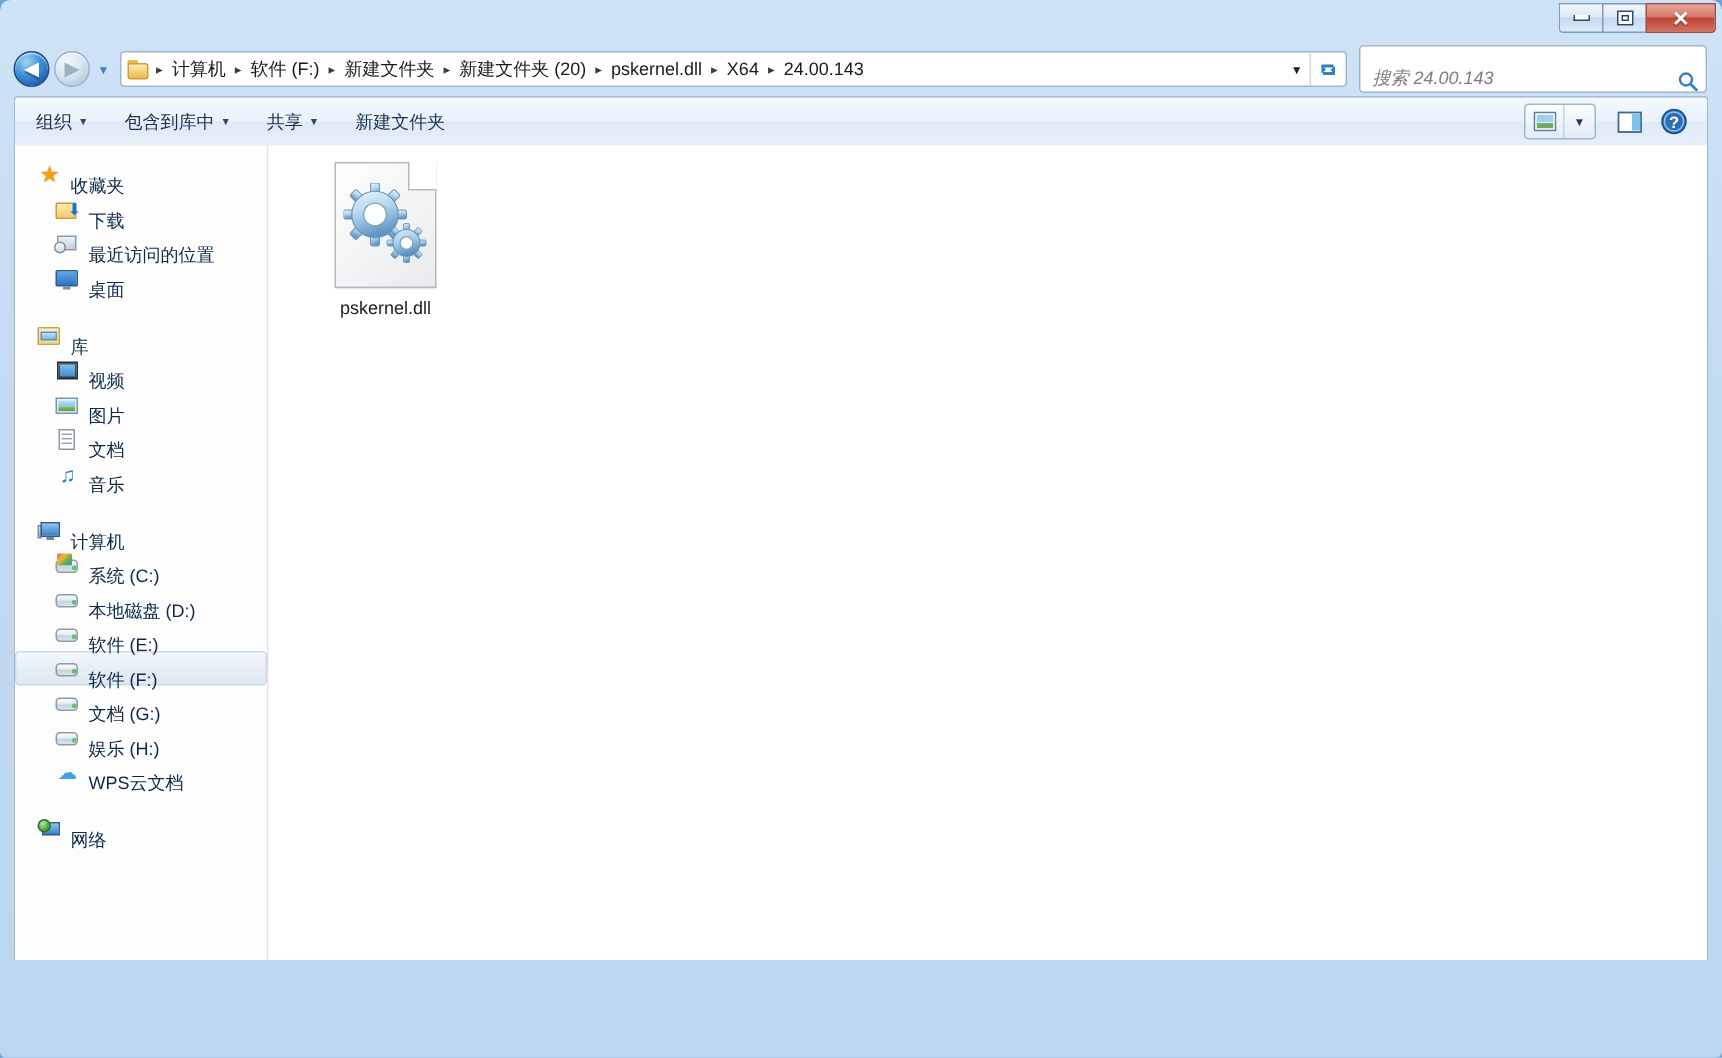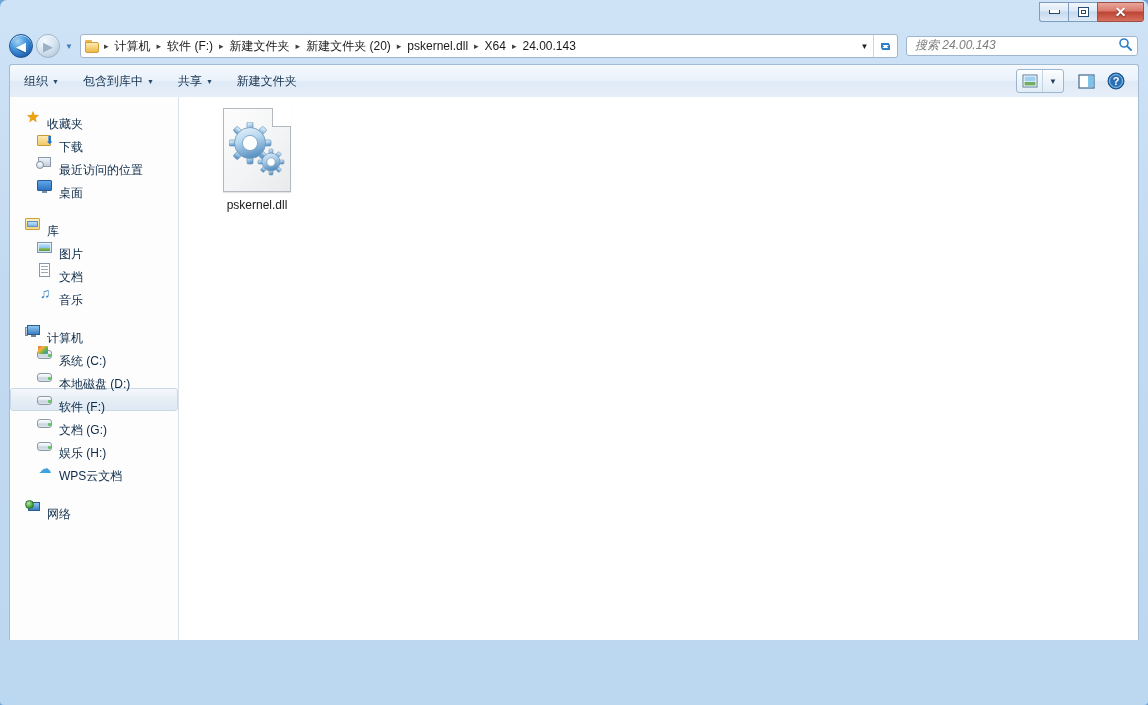--- a/index.html
+++ b/index.html
@@ -107,23 +107,23 @@
     width: 17px; height: 22px; flex: none;
     display: flex; align-items: center; justify-content: center;
     color: #222; font-size: 8px; cursor: default;
   }
   #refreshbtn {
     width: 24px; height: 22px; flex: none;
     border-left: 1px solid #c8d6e4;
     display: flex; align-items: center; justify-content: center; cursor: default;
   }
   #searchbox {
-    width: 232px; height: 20px; flex: none; margin-right: 10px;
+    width: 232px; height: 32px; flex: none; margin-right: 10px;
     background: #fff; border: 1px solid #9fb6cc; border-radius: 3px;
-    display: flex; align-items: flex-start; padding: 0 4px 0 8px;
+    display: flex; align-items: flex-end; padding: 0 4px 0 8px;
   }
   #searchph {
     flex: 1; color: #7e7e7e; font-style: italic; font-size: 12px; white-space: nowrap; overflow: hidden;
   }
   .searchicon { flex: none; width: 16px; display: flex; align-items: center; justify-content: center; cursor: default; }
 
   
   #toolbar {
     position: absolute; left: 9px; top: 64px; width: 1130px; height: 33px;
     background: linear-gradient(to bottom, #f5f9fd 0%, #eaf2fb 48%, #dfeaf7 52%, #e6eff9 100%);
@@ -446,20 +446,27 @@
 
       <div class="navgroup">
         <div class="navrow">
           <span class="navicon ic-lib">
             <span class="body"></span>
               <span class="blue"></span>
           </span>
           <span class="navlabel">库</span>
         </div>
         <div class="navrow child">
+          <span class="navicon ic-video">
+            <span class="film"></span>
+              <span class="mid"></span>
+          </span>
+          <span class="navlabel">视频</span>
+        </div>
+        <div class="navrow child">
           <span class="navicon ic-pic">
             <span class="fr"></span>
               <span class="sky"></span>
               <span class="grnd"></span>
           </span>
           <span class="navlabel">图片</span>
         </div>
         <div class="navrow child">
           <span class="navicon ic-doc">
             <span class="pg"></span>
@@ -493,20 +500,27 @@
               <span class="led"></span>
           </span>
           <span class="navlabel">系统 (C:)</span>
         </div>
         <div class="navrow child">
           <span class="navicon ic-drive">
             <span class="d"></span>
               <span class="led"></span>
           </span>
           <span class="navlabel">本地磁盘 (D:)</span>
+        </div>
+        <div class="navrow child">
+          <span class="navicon ic-drive">
+            <span class="d"></span>
+              <span class="led"></span>
+          </span>
+          <span class="navlabel">软件 (E:)</span>
         </div>
         <div class="navrow child selected">
           <span class="navicon ic-drive">
             <span class="d"></span>
               <span class="led"></span>
           </span>
           <span class="navlabel">软件 (F:)</span>
         </div>
         <div class="navrow child">
           <span class="navicon ic-drive">

